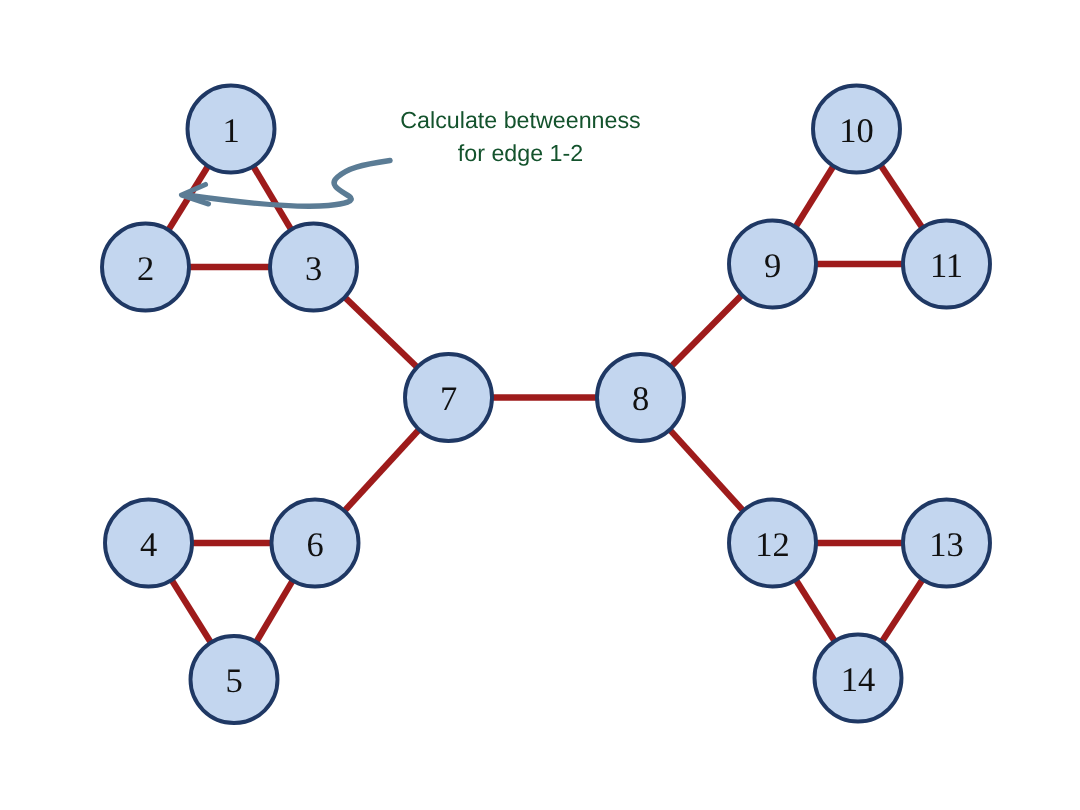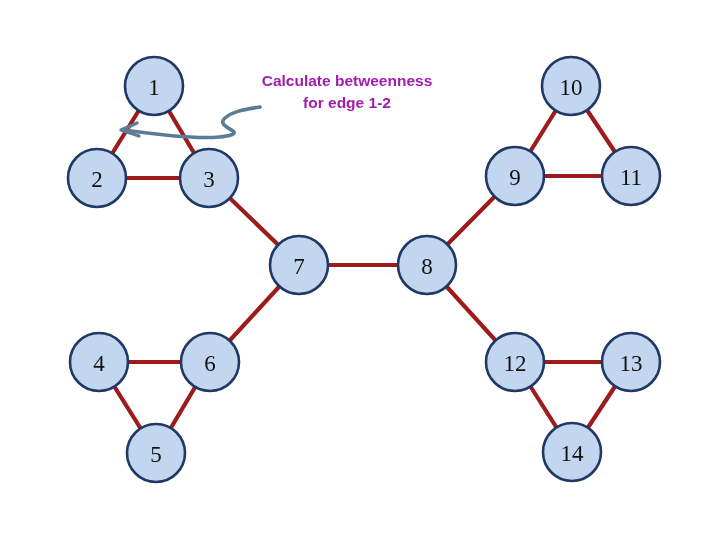--- a/index.html
+++ b/index.html
@@ -57,23 +57,22 @@
   }
   #annotation-text {
     position: absolute;
     left: 222px;
     top: 70px;
     width: 250px;
     text-align: center;
     font-family: "Liberation Sans", sans-serif;
     font-size: 15.5px;
     line-height: 22px;
-    color: #a21caf;
+    color: #14532d;
     white-space: pre-line;
-    font-weight: bold;
   }
 </style>
 </head>
 <body>
 
 <div id="canvas">
 
   <svg id="graph-svg" viewBox="0 0 720 540" xmlns="http://www.w3.org/2000/svg">
     <g id="edges-layer">
         <line class="edge-line" x1="154" y1="86" x2="97" y2="178" stroke="#9e1b1b"></line>

